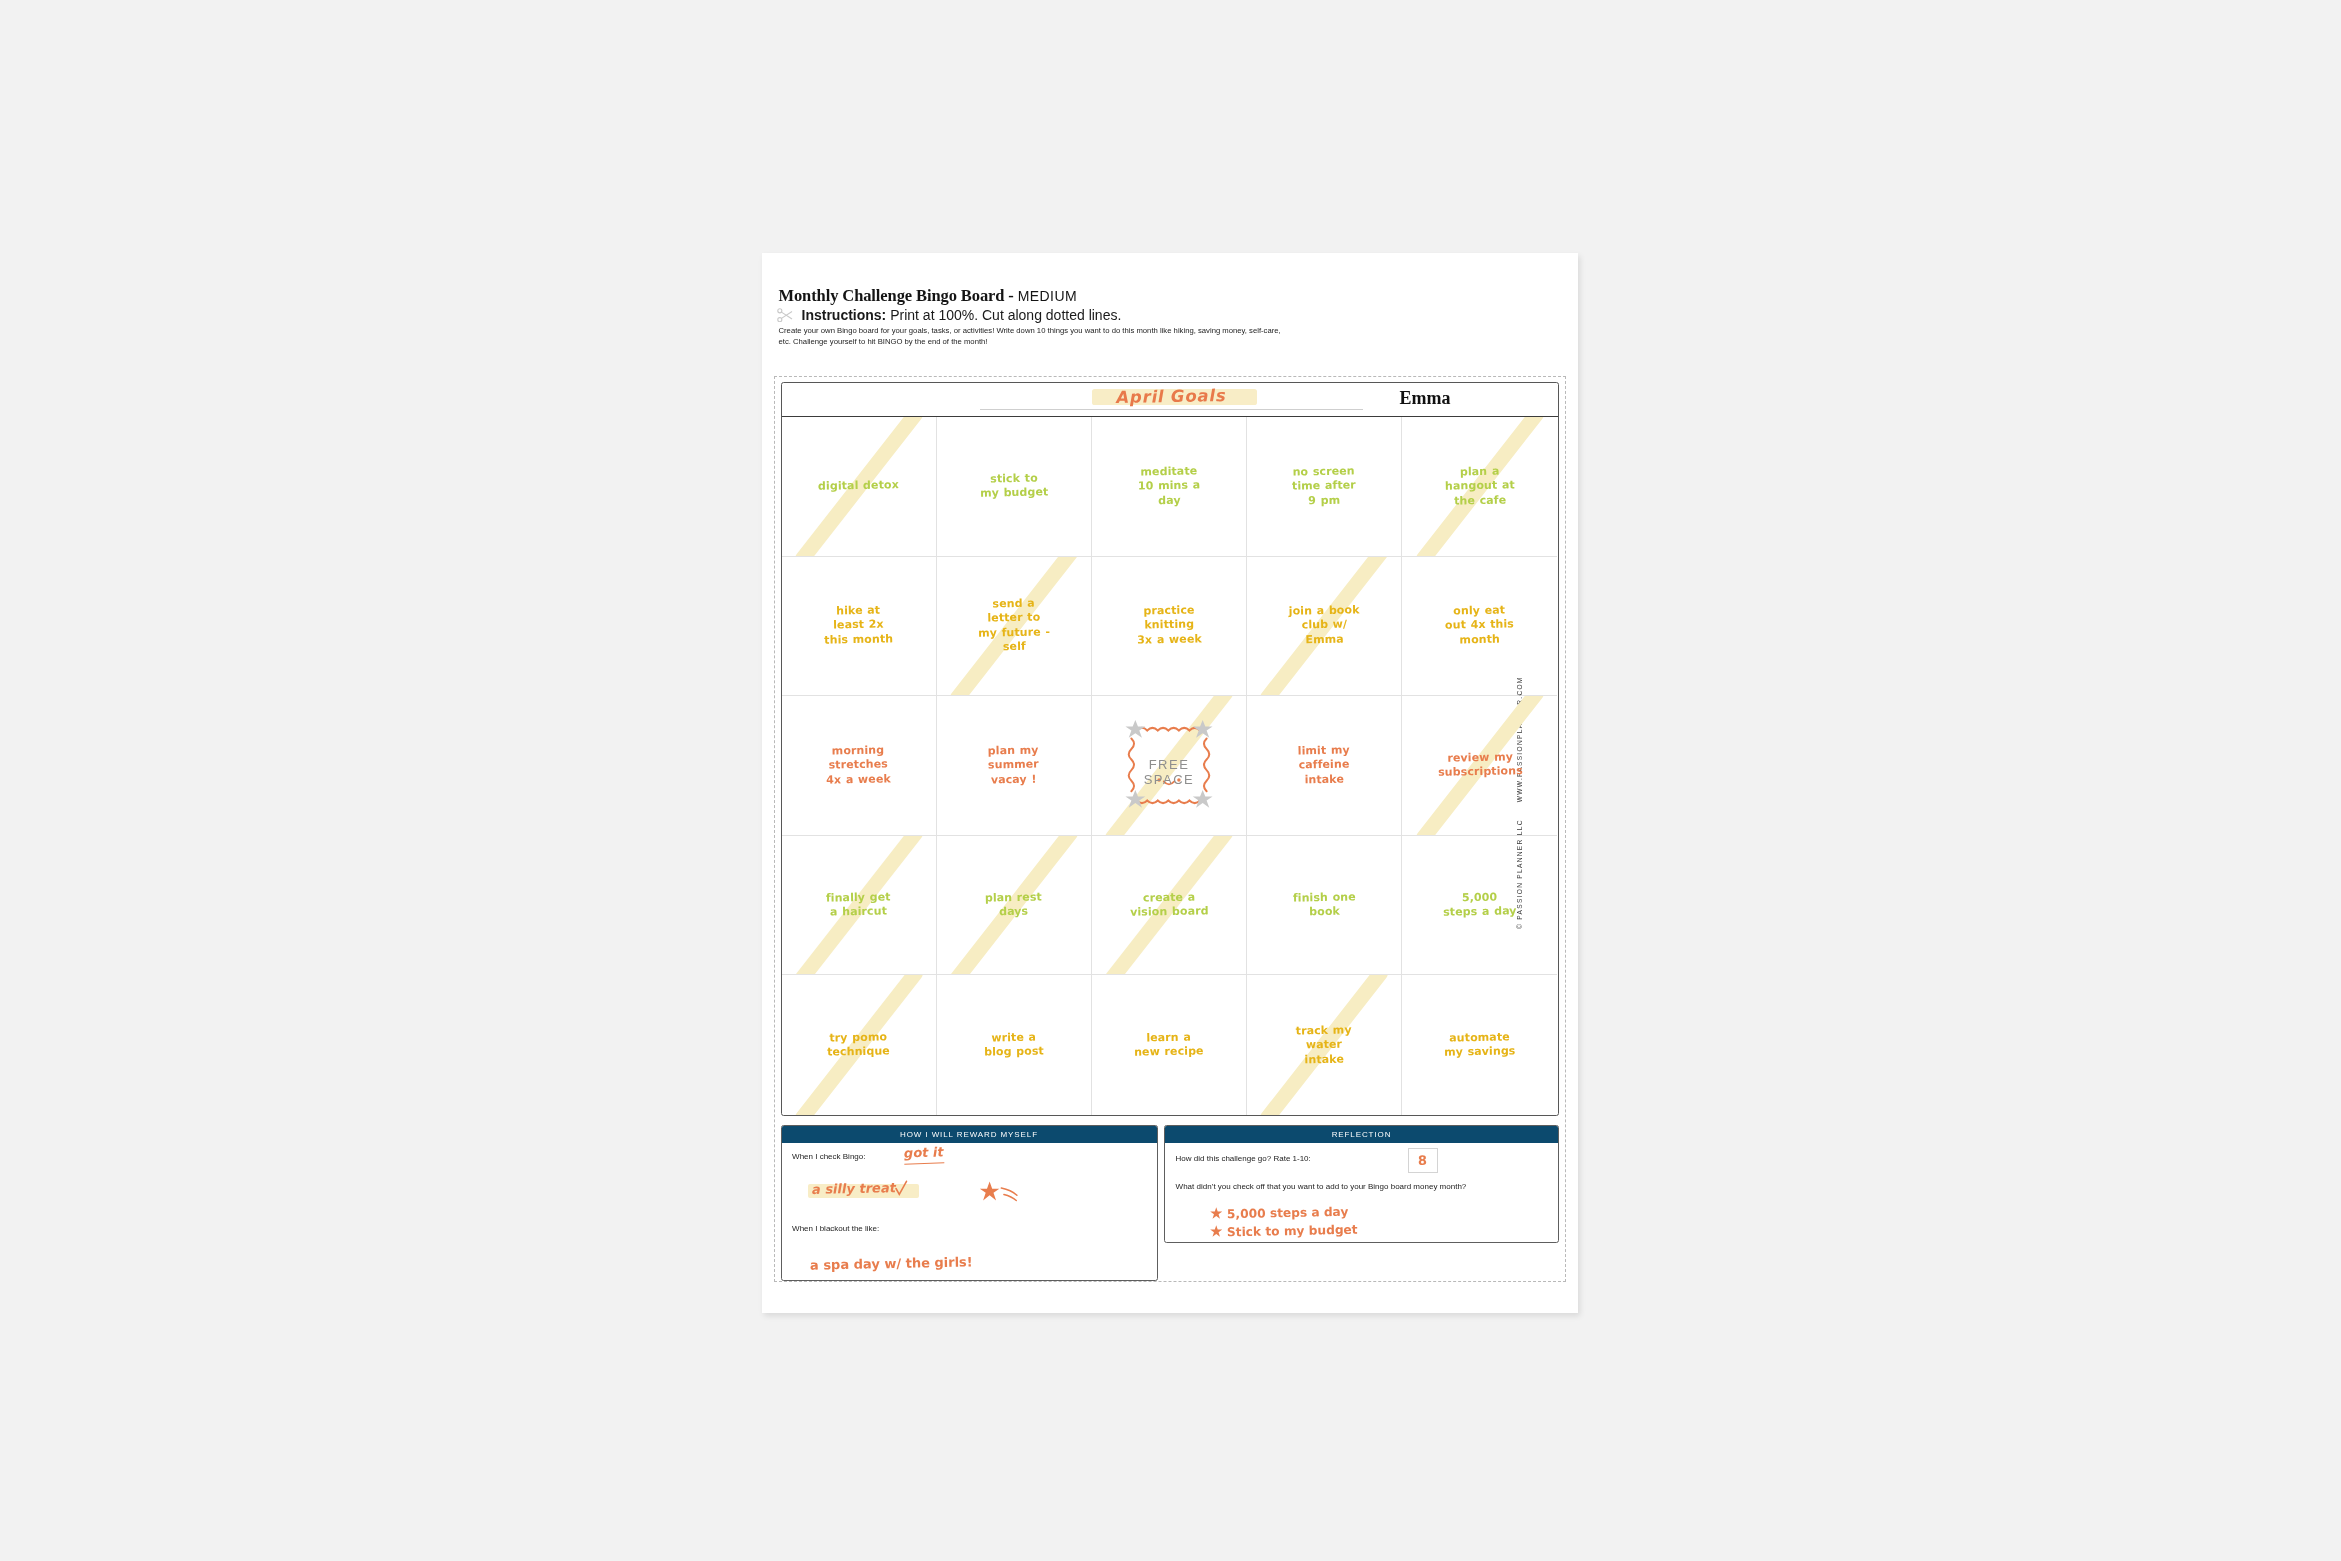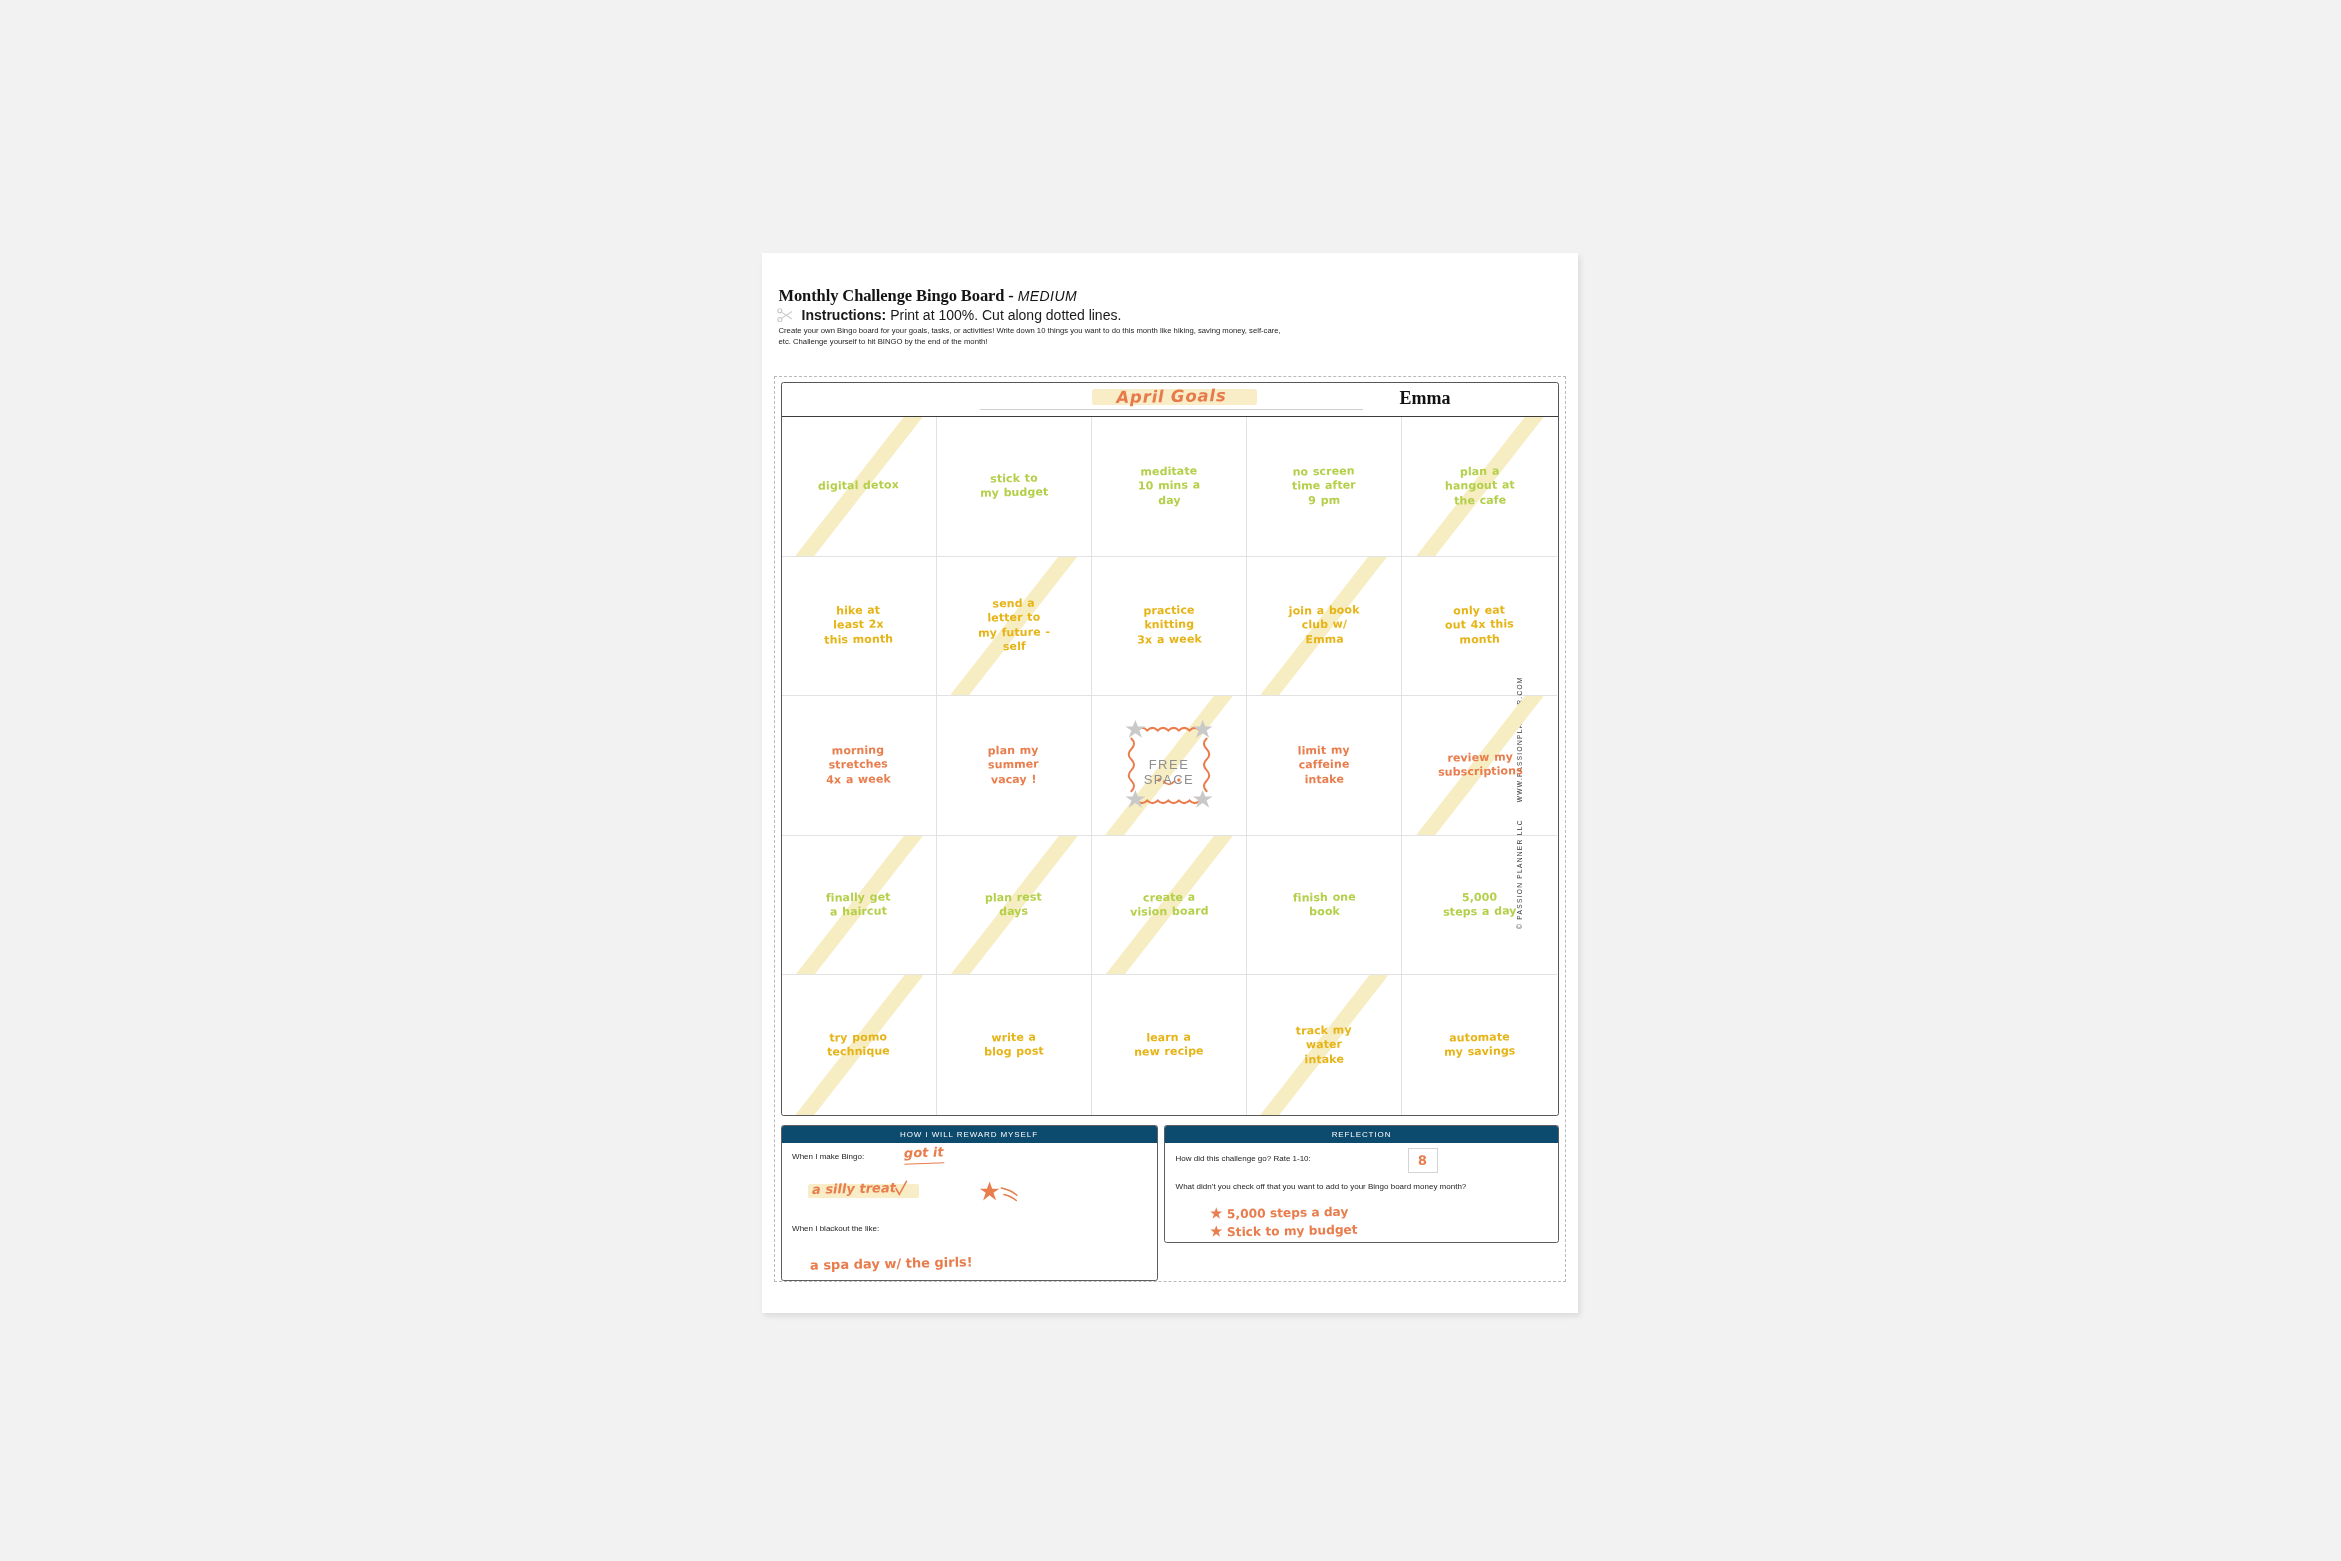--- a/index.html
+++ b/index.html
@@ -31,21 +31,20 @@
     white-space:nowrap;
     line-height:1;
     margin:0;
   }
   #page-title .sep{font-weight:bold;}
   #page-title .size{
     font-family:"Liberation Sans",sans-serif;
     font-weight:400;
     font-size:14px;
     letter-spacing:0.4px;
-    font-style:italic;
   }
   #instr-row{
     display:flex;align-items:center;
     margin-top:3.3px;height:14.5px;
   }
   #scissors-icon{width:17px;height:14.5px;flex:0 0 17px;margin-left:-2px;}
   #instructions{
     font-size:14px;color:#1a1a1a;font-weight:bold;
     margin-left:8px;white-space:nowrap;line-height:1;
   }
@@ -388,21 +387,21 @@
           <div class="cell-text">automate<br>my savings</div>
         </div>
       </div>
   </div>
 
   <div id="panel-reward" class="panel">
     <div class="panel-head">
       <span>HOW I WILL REWARD MYSELF</span>
     </div>
     <div class="panel-body">
-      <div class="q-label">When I make Bingo:</div>
+      <div class="q-label">When I check Bingo:</div>
 
       <div id="reward-a-wrap">
         <div id="reward-a-hl"></div>
         <div id="reward-a" class="hand">a silly treat</div>
       </div>
       <div id="gotit">got it</div>
       <span id="check-mark" style="position:absolute;left:112px;top:37px;z-index:4;">
         <svg viewBox="0 0 22 26" width="14.5" height="17">
           <path d="M3 13 L8 22 L19 2" fill="none" stroke="#e87d4d" stroke-width="2.4" stroke-linecap="round"></path>
         </svg>

